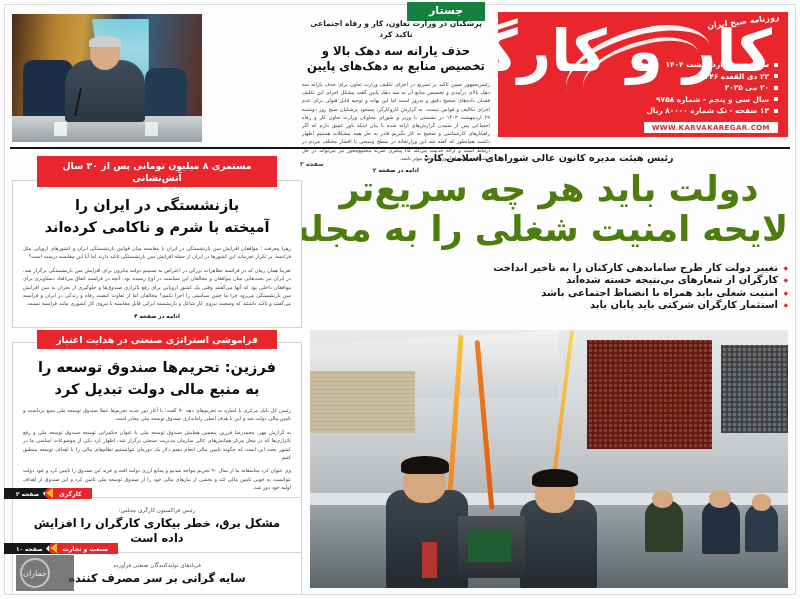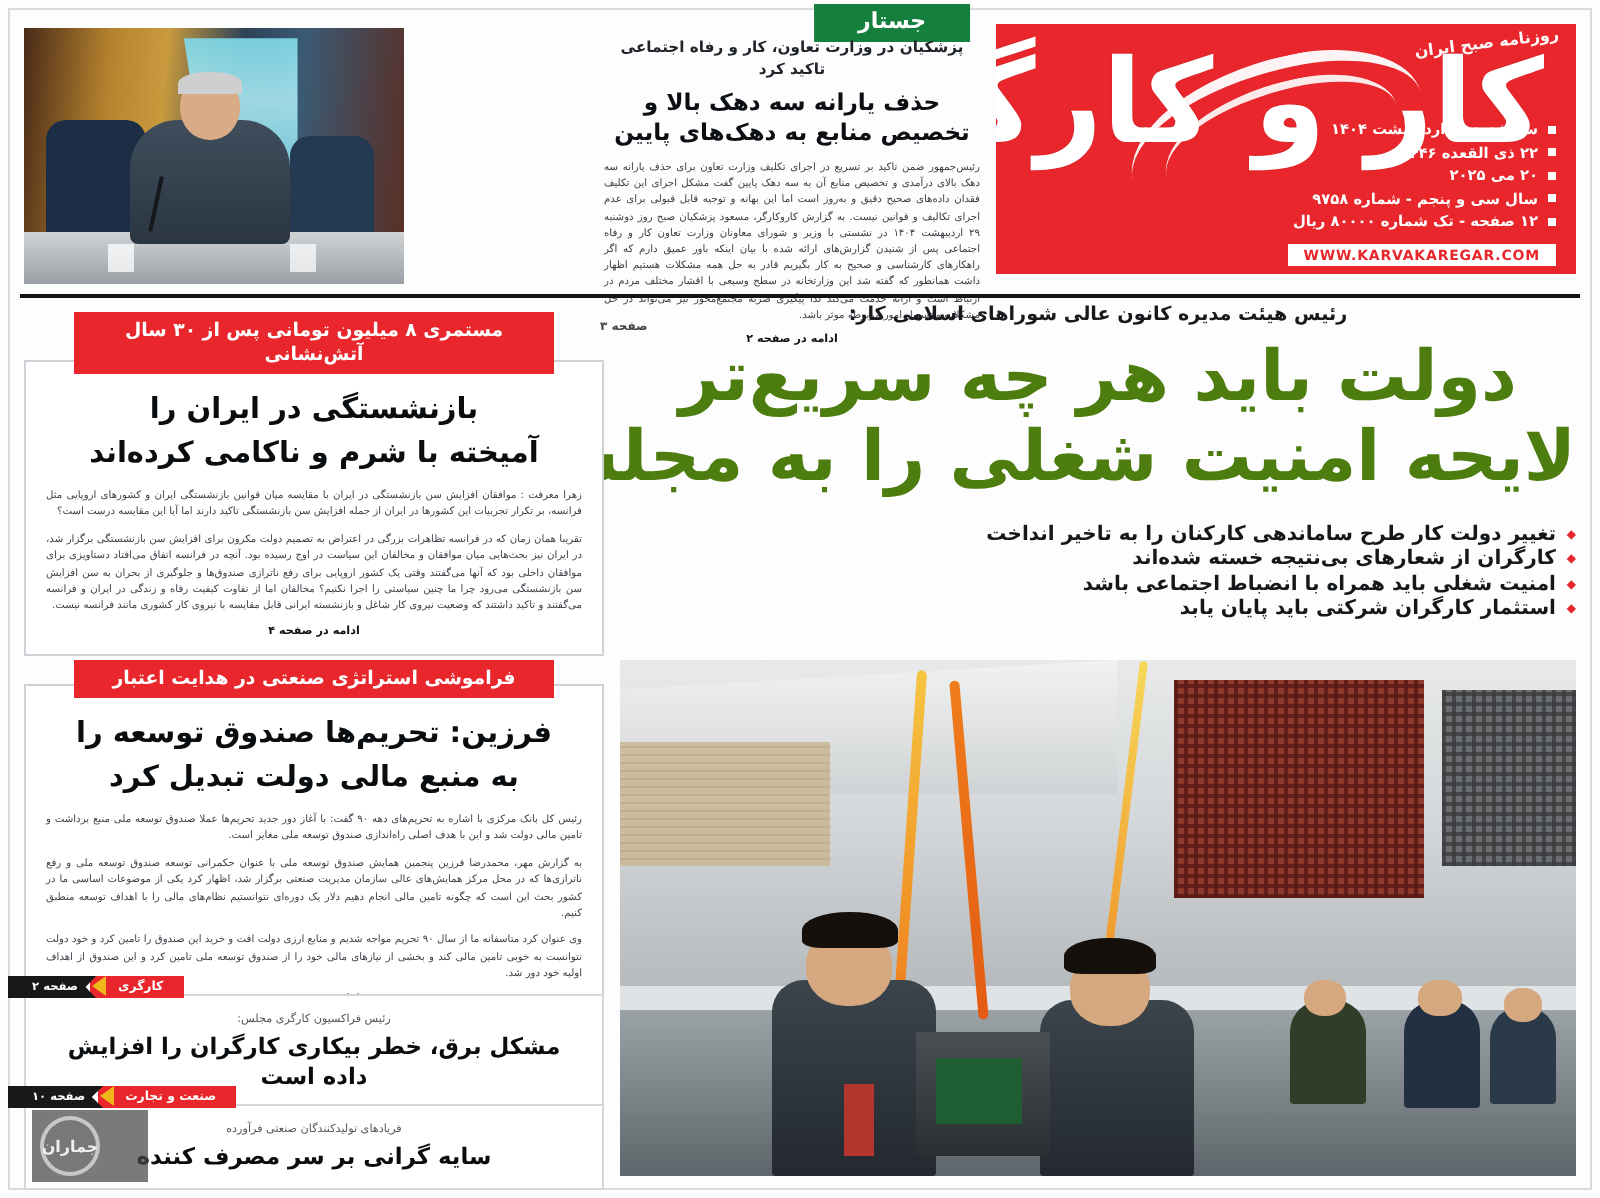--- a/index.html
+++ b/index.html
@@ -455,21 +455,21 @@
     padding: 3px 8px 3px 4px;
     z-index: 20;
     direction: ltr;
   }
   .wm-circle {
     width: 30px; height: 30px;
     border-radius: 50%;
     background: rgba(120,120,120,.8);
     border: 2px solid rgba(225,225,225,.75);
     display: flex; align-items: center; justify-content: center;
-    color: #f0f0f0; font-size: 8px; font-weight: bold;
+    color: #f0f0f0; font-size: 8px; font-weight: normal;
     margin-right: 16px;
   }
   .wm-text { color: #fff; font-size: 10px; font-weight: bold; line-height: 13px; }
 
   .border-frame {
     position: absolute;
     inset: 4px;
     border: 1px solid #d8dcdf;
     pointer-events: none;
   }

